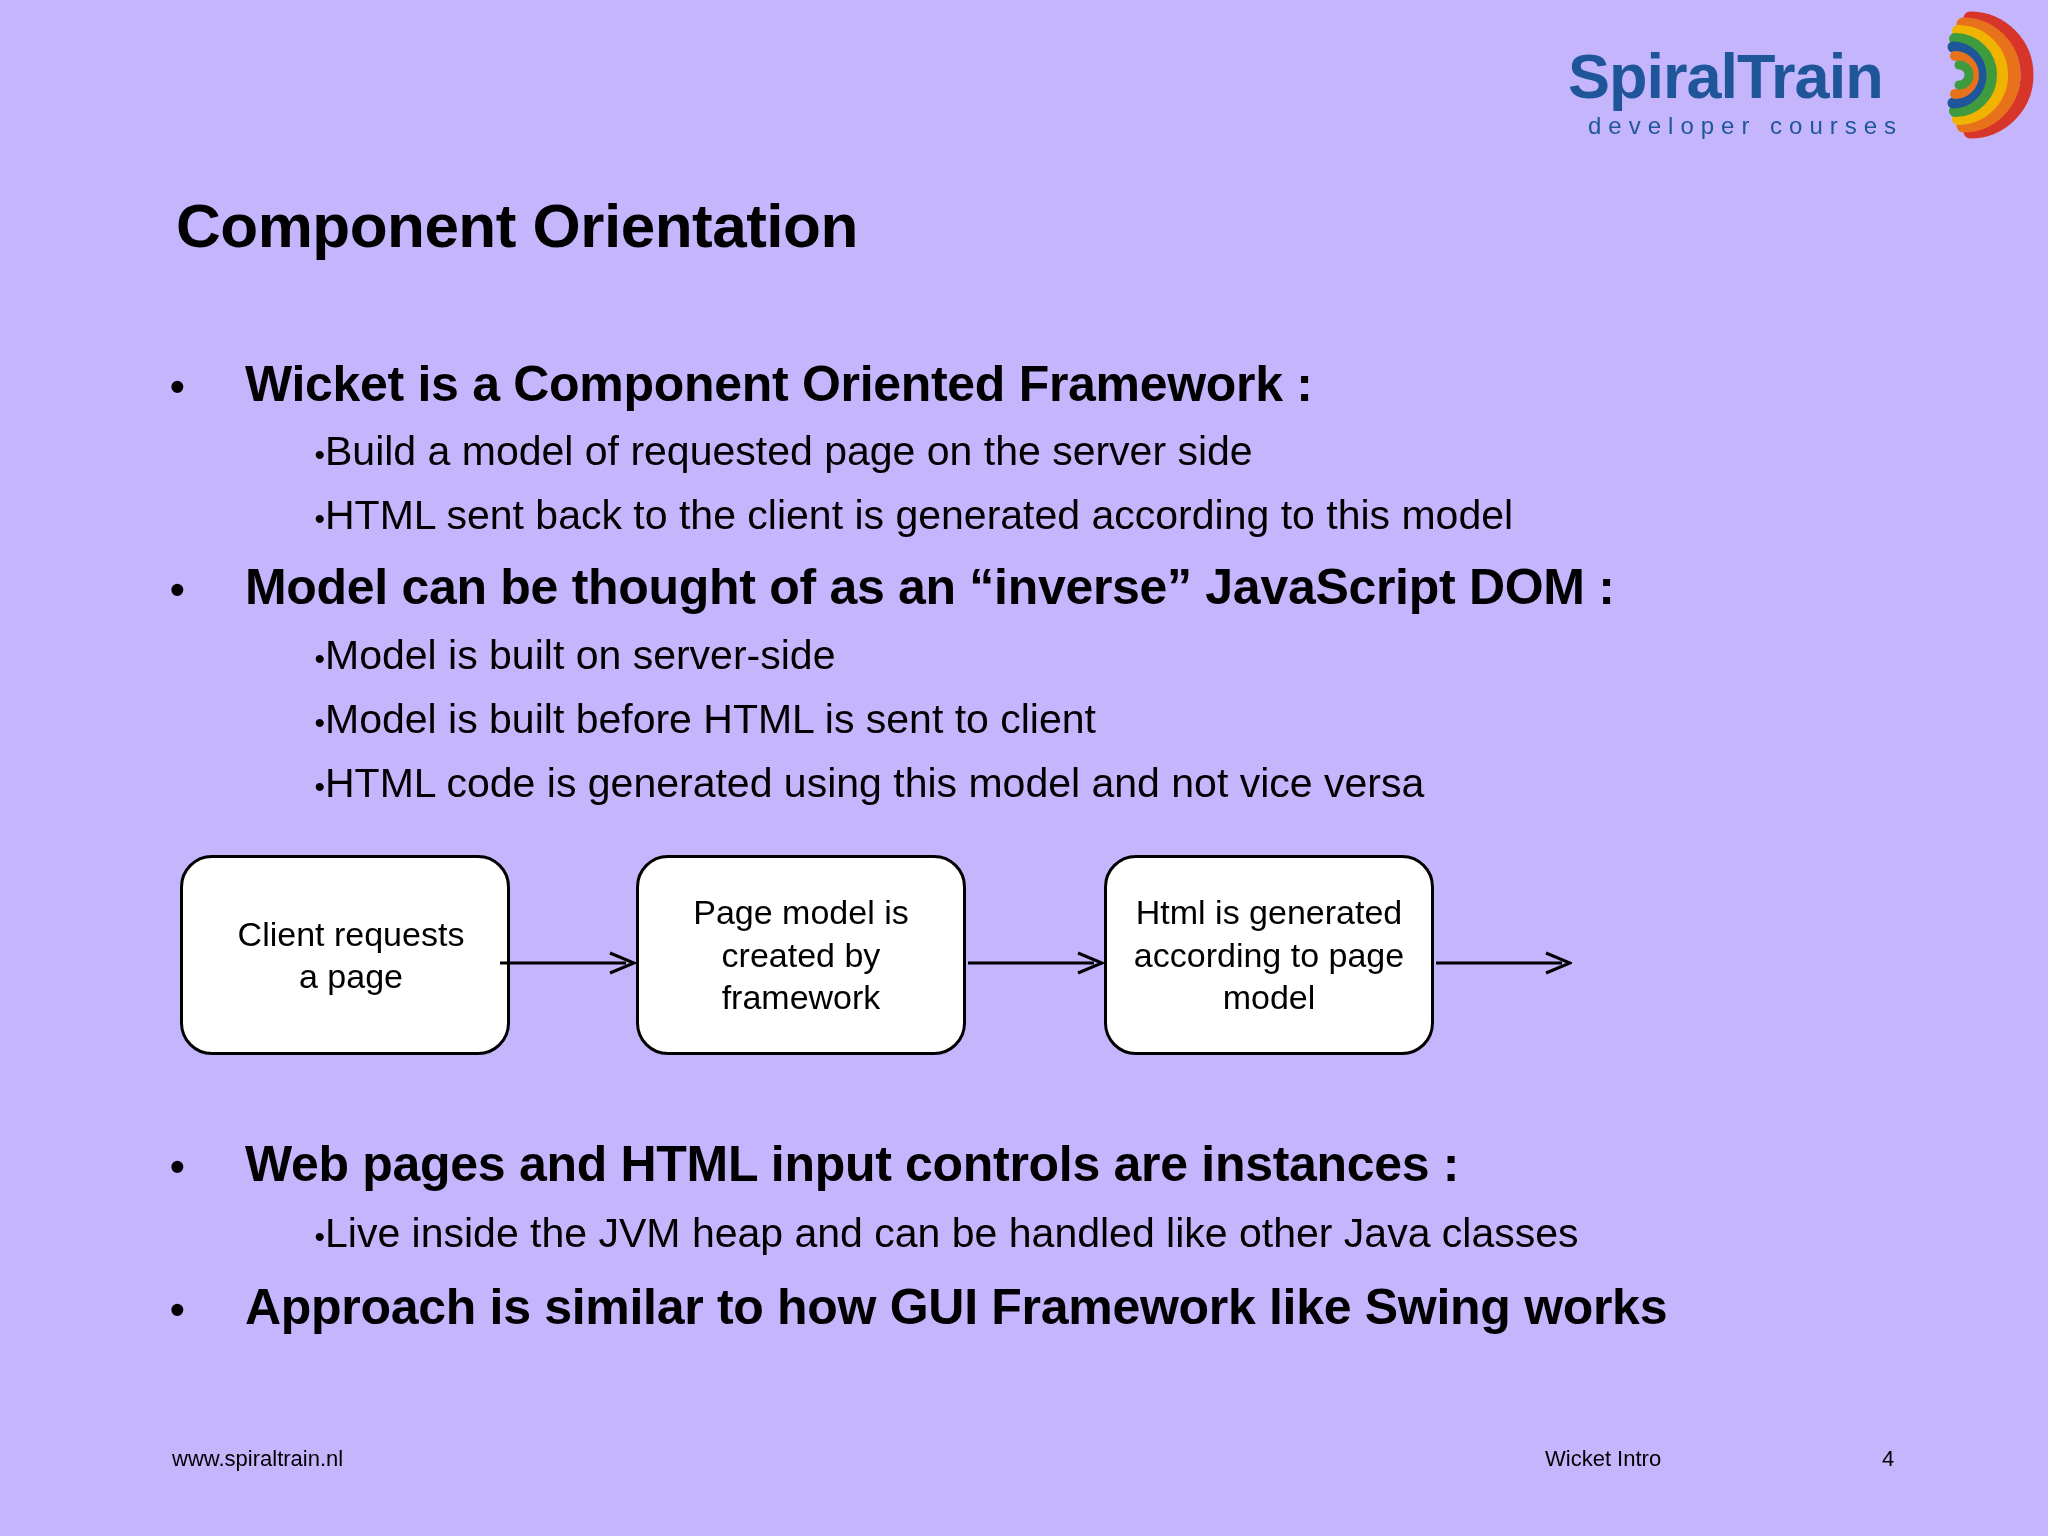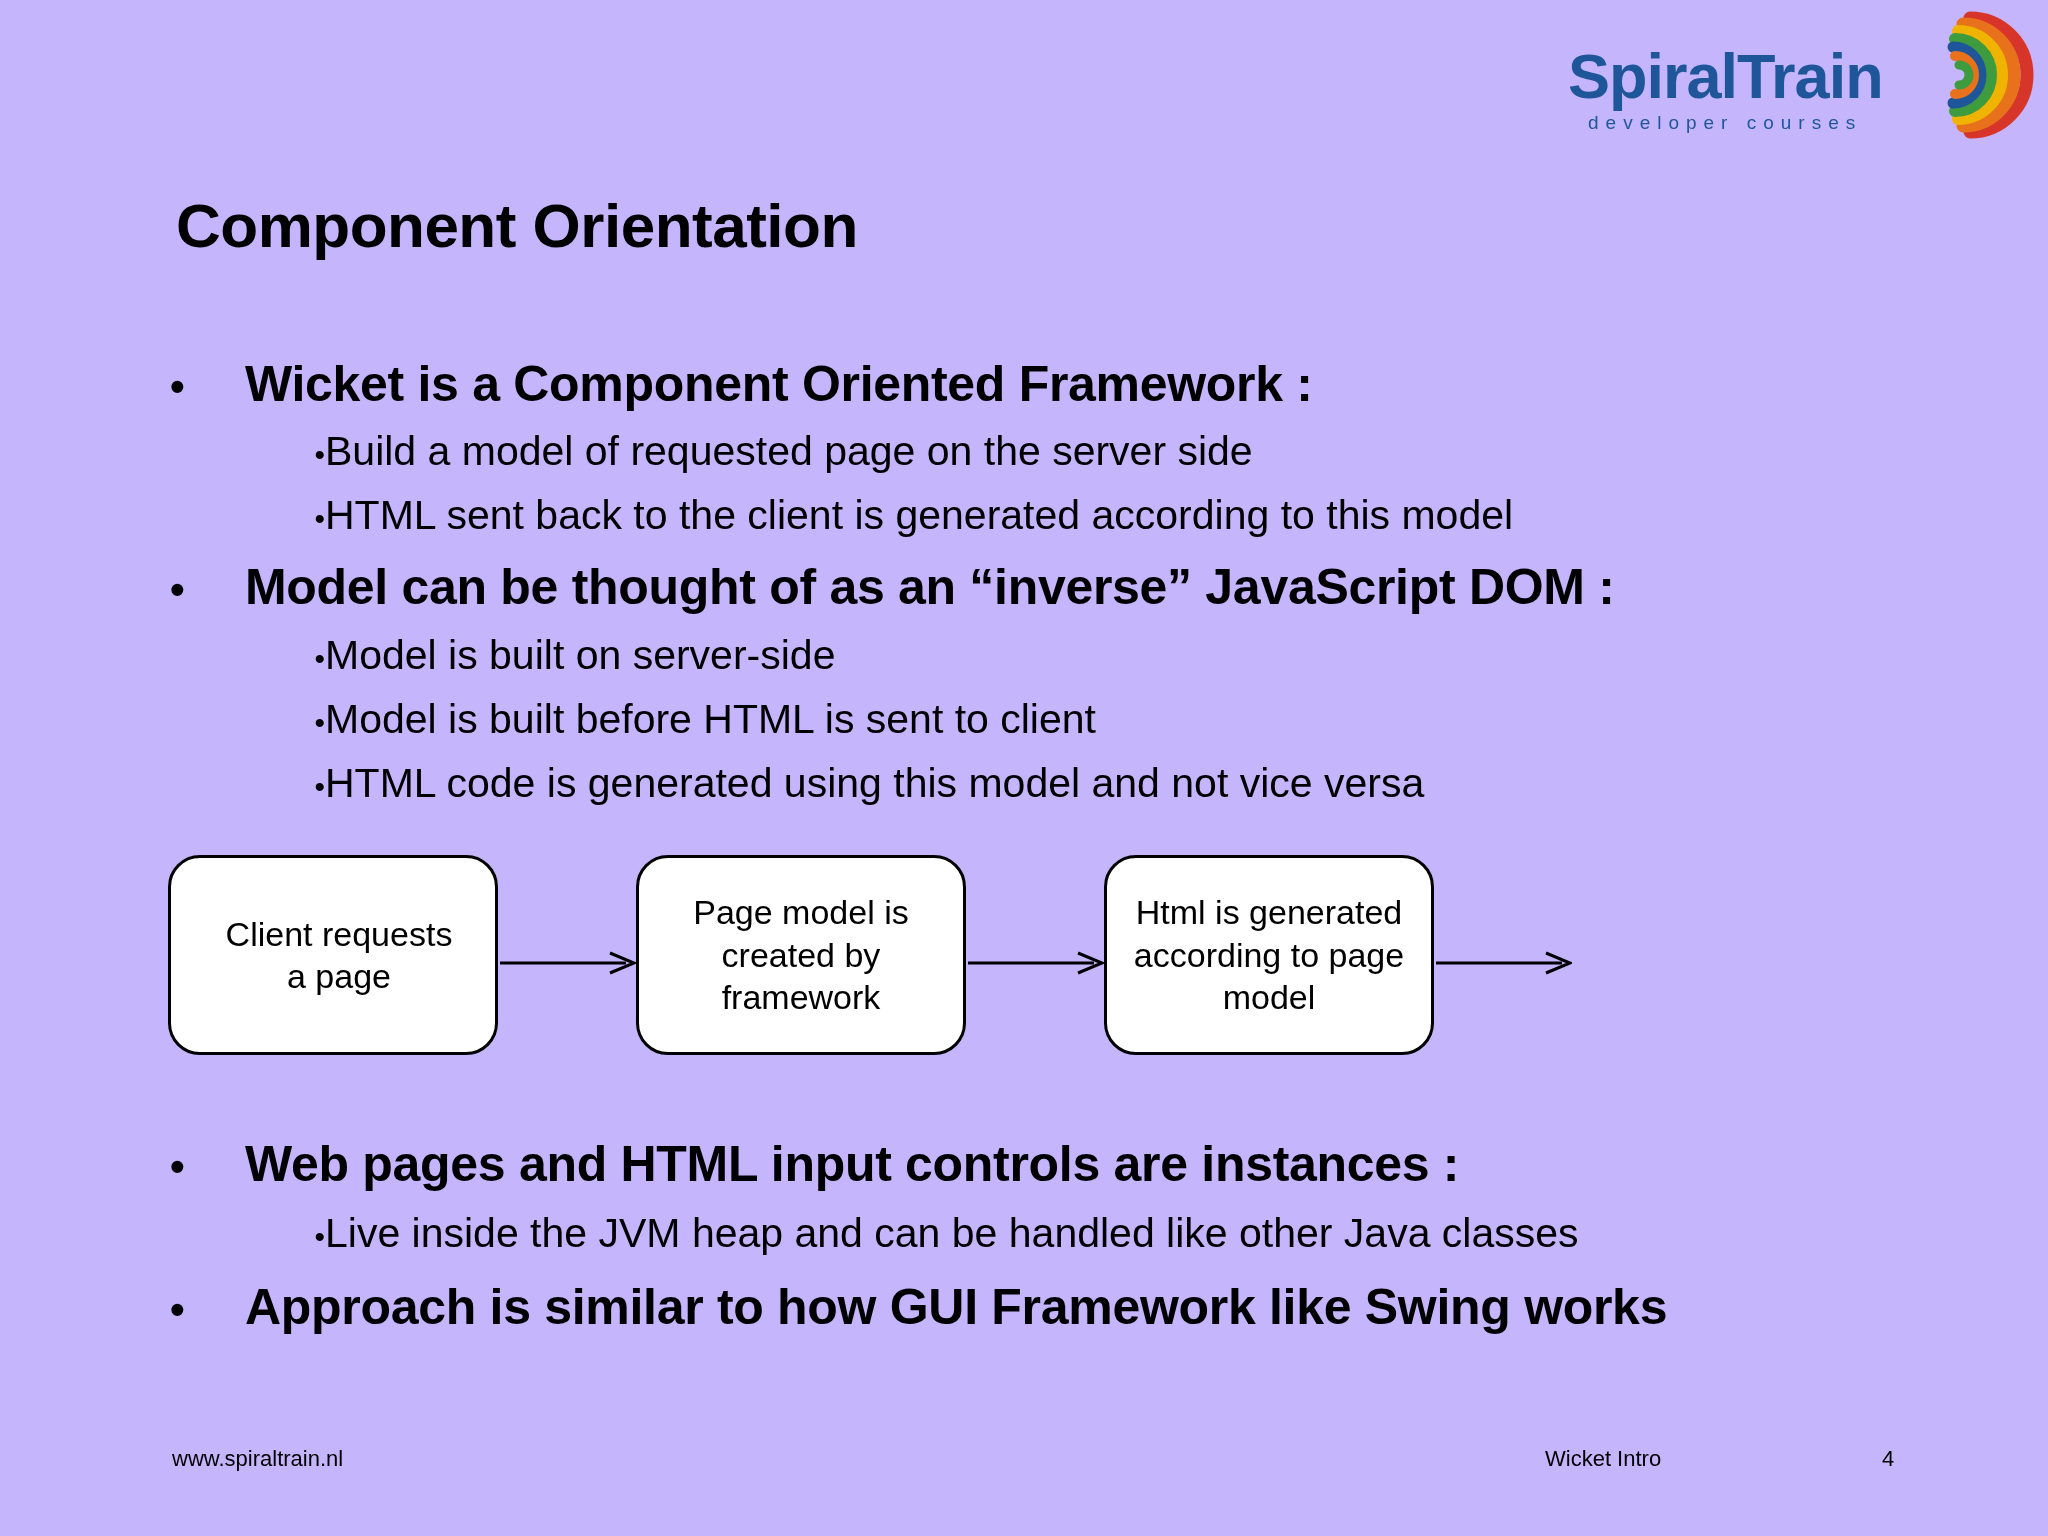--- a/index.html
+++ b/index.html
@@ -37,21 +37,21 @@
     font-size: 63px;
     letter-spacing: -1px;
     color: #1F5699;
     white-space: nowrap;
   }
   #logo-tagline {
     position: absolute;
     left: 20px;
     top: 104px;
     font-family: "Liberation Sans", sans-serif;
-    font-size: 19px;
+    font-size: 24px;
     letter-spacing: 7px;
     color: #1F5699;
     white-space: nowrap;
   }
   #logo-spiral {
     position: absolute;
     right: 0;
     top: 0;
     width: 135px;
     height: 135px;
@@ -174,21 +174,21 @@
       <div class="l1" style="top: 558px;"><span class="bullet">•</span><span>Model can be thought of as an “inverse” JavaScript DOM :</span></div>
       <div class="l2" style="top: 632px;"><span class="bullet">•</span><span>Model is built on server-side</span></div>
       <div class="l2" style="top: 696px;"><span class="bullet">•</span><span>Model is built before HTML is sent to client</span></div>
       <div class="l2" style="top: 760px;"><span class="bullet">•</span><span>HTML code is generated using this model and not vice versa</span></div>
       <div class="l1" style="top: 1135px;"><span class="bullet">•</span><span>Web pages and HTML input controls are instances :</span></div>
       <div class="l2" style="top: 1210px;"><span class="bullet">•</span><span>Live inside the JVM heap and can be handled like other Java classes</span></div>
       <div class="l1" style="top: 1278px;"><span class="bullet">•</span><span>Approach is similar to how GUI Framework like Swing works</span></div>
     </div>
 
   <div id="flow">
-      <div class="flow-box" style="left: 0px; width: 330px; padding-left: 12px;">
+      <div class="flow-box" style="left: 12px; width: 330px; padding-left: 12px;">
         <div class="flow-text">
           <div>Client requests</div>
           <div>a page</div>
         </div>
       </div>
       <div class="flow-box" style="left: 468px; width: 330px;">
         <div class="flow-text">
           <div>Page model is</div>
           <div>created by</div>
           <div>framework</div>

